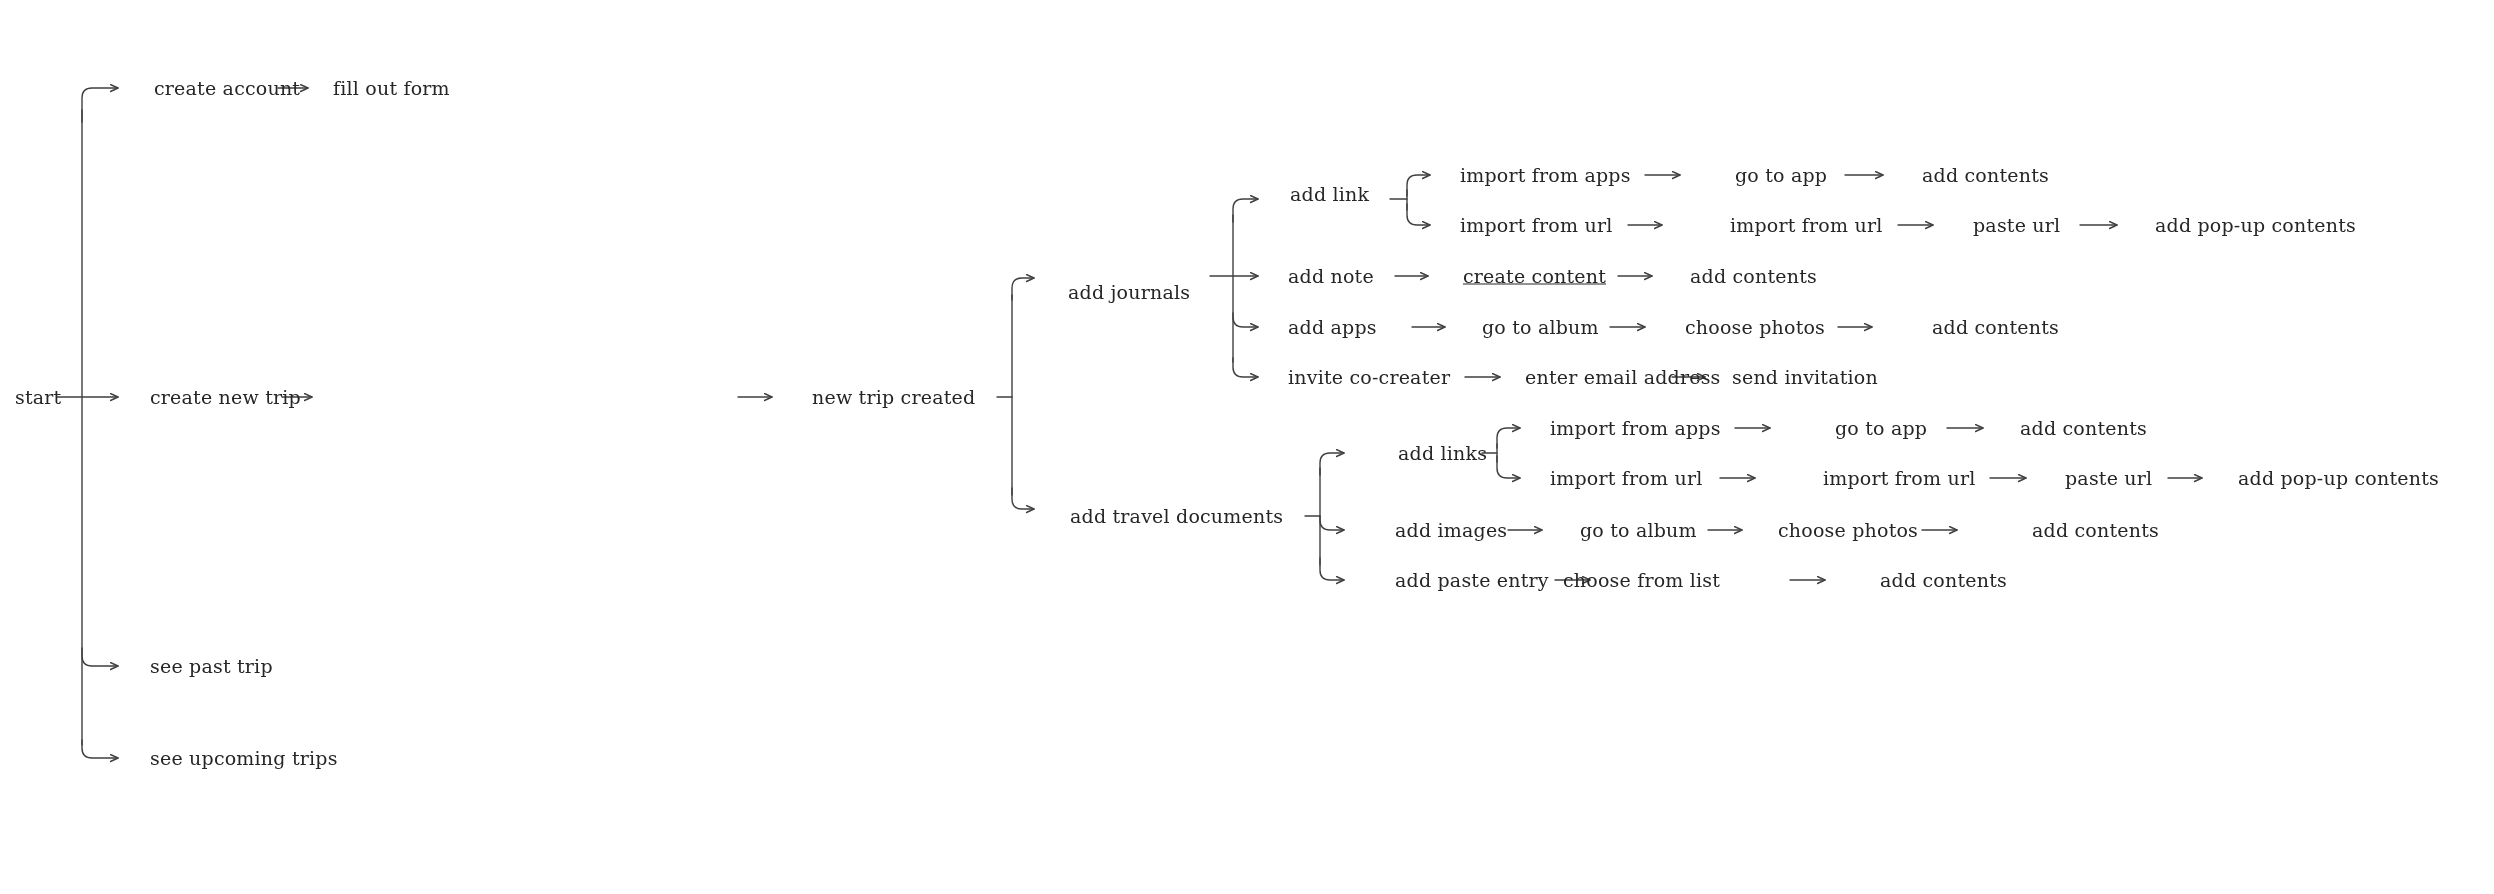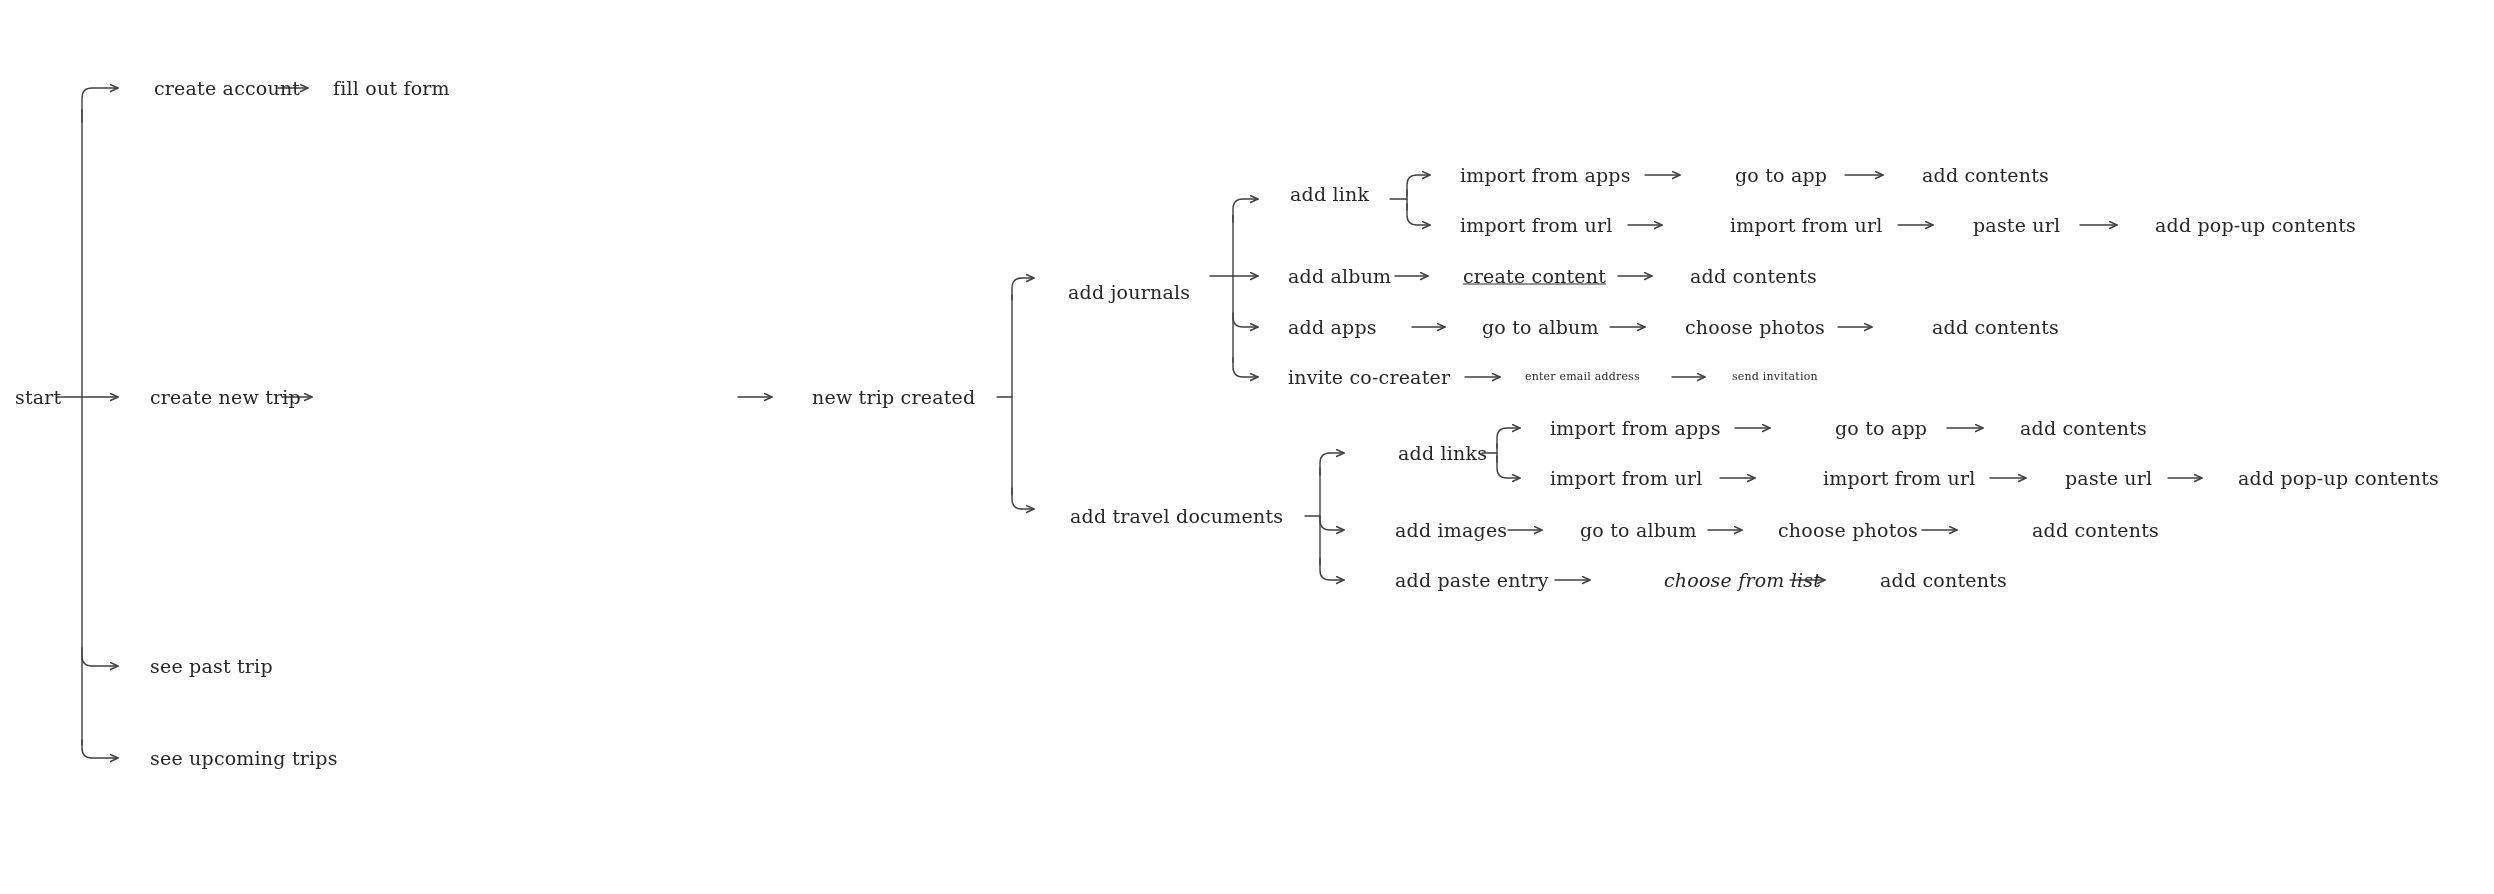--- a/index.html
+++ b/index.html
@@ -21,21 +21,21 @@
   .node {
     position: absolute;
     transform: translateY(-50%);
     white-space: nowrap;
     font-size: 19px;
     line-height: 29px;
     color: #262626;
     letter-spacing: 0.2px;
   }
   .node.small {
-    font-size: 11px;
+    font-size: 19px;
     line-height: 20px;
   }
 </style>
 </head>
 <body>
 
 <div id="diagram" style="width: 2494px; height: 894px; background: rgb(255, 255, 255); color: rgb(38, 38, 38);">
   <svg id="edges" xmlns="http://www.w3.org/2000/svg" width="2494" height="894" viewBox="0 0 2494 894">
     <defs>
       <marker id="arrowhead" markerWidth="11" markerHeight="10" refX="8.5" refY="4.5" orient="auto" markerUnits="userSpaceOnUse">
@@ -104,21 +104,21 @@
     <div class="node" style="left: 812px; top: 397px;">new trip created</div>
     <div class="node" style="left: 1068px; top: 292px;">add journals</div>
     <div class="node" style="left: 1290px; top: 194px;">add link</div>
     <div class="node" style="left: 1460px; top: 175px;">import from apps</div>
     <div class="node" style="left: 1735px; top: 175px;">go to app</div>
     <div class="node" style="left: 1922px; top: 175px;">add contents</div>
     <div class="node" style="left: 1460px; top: 225px;">import from url</div>
     <div class="node" style="left: 1730px; top: 225px;">import from url</div>
     <div class="node" style="left: 1973px; top: 225px;">paste url</div>
     <div class="node" style="left: 2155px; top: 225px;">add pop-up contents</div>
-    <div class="node" style="left: 1288px; top: 276px;">add album</div>
+    <div class="node" style="left: 1288px; top: 276px;">add note</div>
     <div class="node" style="left: 1463px; top: 276px; text-decoration: underline;">create content</div>
     <div class="node" style="left: 1690px; top: 276px;">add contents</div>
     <div class="node" style="left: 1288px; top: 327px;">add apps</div>
     <div class="node" style="left: 1482px; top: 327px;">go to album</div>
     <div class="node" style="left: 1685px; top: 327px;">choose photos</div>
     <div class="node" style="left: 1932px; top: 327px;">add contents</div>
     <div class="node" style="left: 1288px; top: 377px;">invite co-creater</div>
     <div class="node small" style="left: 1525px; top: 377px;">enter email address</div>
     <div class="node small" style="left: 1732px; top: 377px;">send invitation</div>
     <div class="node" style="left: 1070px; top: 516px;">add travel documents</div>
@@ -128,17 +128,17 @@
     <div class="node" style="left: 2020px; top: 428px;">add contents</div>
     <div class="node" style="left: 1550px; top: 478px;">import from url</div>
     <div class="node" style="left: 1823px; top: 478px;">import from url</div>
     <div class="node" style="left: 2065px; top: 478px;">paste url</div>
     <div class="node" style="left: 2238px; top: 478px;">add pop-up contents</div>
     <div class="node" style="left: 1395px; top: 530px;">add images</div>
     <div class="node" style="left: 1580px; top: 530px;">go to album</div>
     <div class="node" style="left: 1778px; top: 530px;">choose photos</div>
     <div class="node" style="left: 2032px; top: 530px;">add contents</div>
     <div class="node" style="left: 1395px; top: 580px;">add paste entry</div>
-    <div class="node" style="left: 1664px; top: 580px; font-style: italic;">choose from list</div>
+    <div class="node" style="left: 1563px; top: 580px;">choose from list</div>
     <div class="node" style="left: 1880px; top: 580px;">add contents</div>
     <div class="node" style="left: 150px; top: 666px;">see past trip</div>
     <div class="node" style="left: 150px; top: 758px;">see upcoming trips</div>
   </div>
 
 </body></html>

